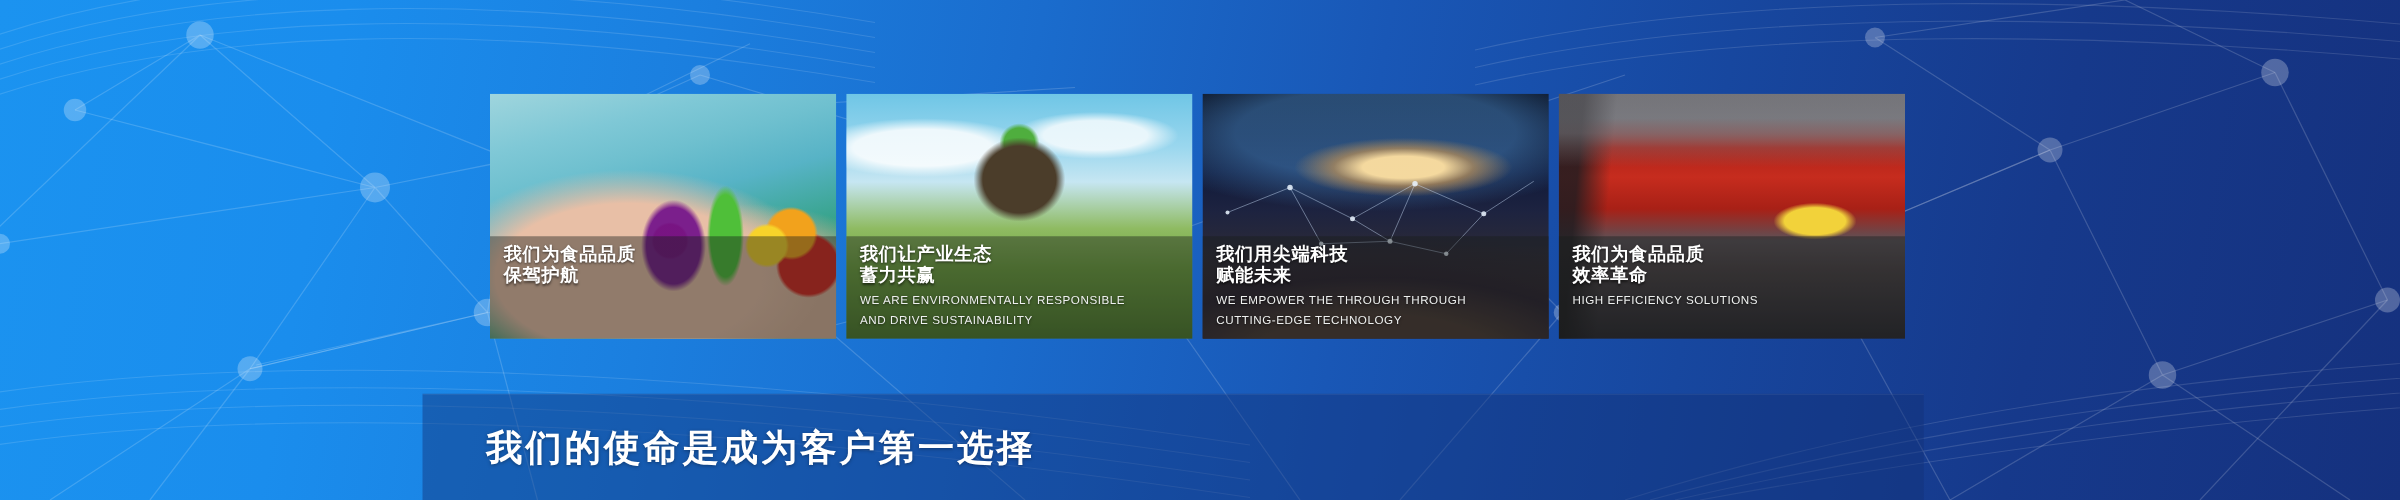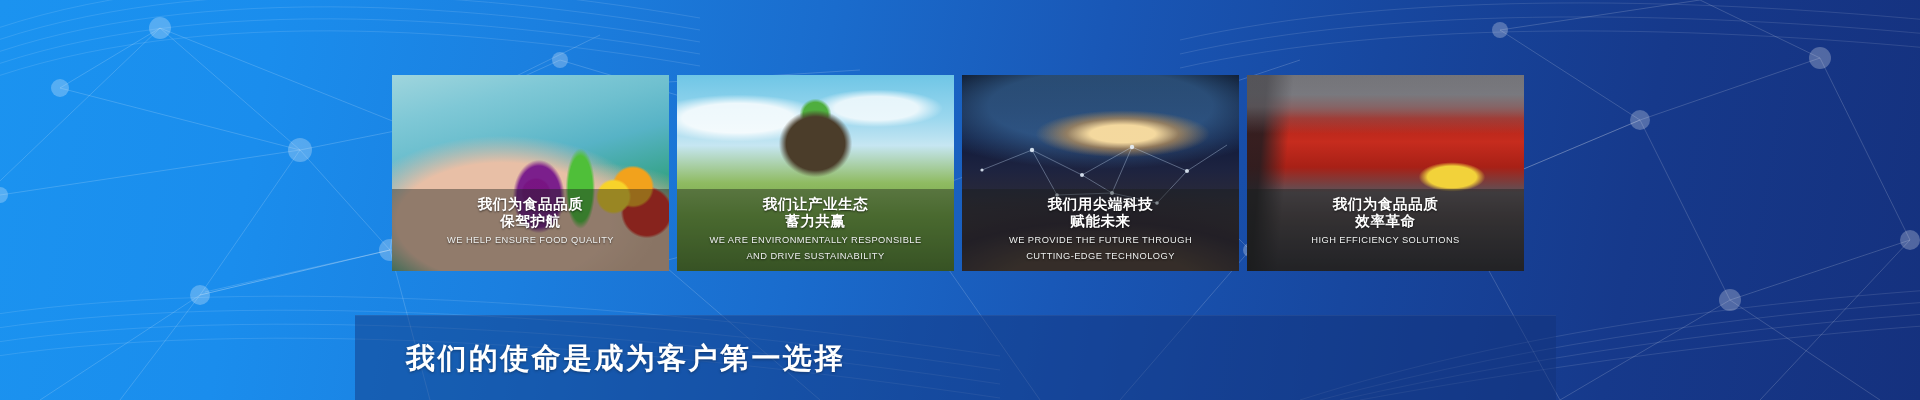--- a/index.html
+++ b/index.html
@@ -6,21 +6,20 @@
   html, body {
     width:1920px; height:400px; overflow:hidden;
     font-family:"Liberation Sans", sans-serif;
   }
   #stage {
     position:relative; width:1920px; height:400px;
     background: linear-gradient(100deg,
       #1b93f0 0%, #1a8ded 14%, #1b7fdf 28%, #1a6ccd 42%,
       #1957b6 56%, #17479f 70%, #16398b 84%, #15317e 100%);
     overflow:hidden;
-    text-align:center;
   }
   #netlayer { position:absolute; inset:0; }
   #arclayer { position:absolute; inset:0; }
 
   
   #cards {
     position:absolute; left:392px; top:75px;
     display:flex; gap:8px;
   }
   .card {
@@ -81,21 +80,21 @@
       radial-gradient(ellipse 16% 10% at 74% 52%, #f2d23a 0 55%, rgba(242,210,58,0) 75%),
       linear-gradient(95deg, rgba(30,28,32,.85) 0 7%, rgba(30,28,32,0) 16%),
       linear-gradient(180deg,
         #6f6f74 0%, #7a7a80 10%,
         #b02319 22%, #c62c1e 34%, #a82016 47%,
         #5b5258 60%, #4a4145 72%, #39343a 86%, #2a272e 100%);
   }
 
   
   #banner {
-    position:absolute; left:355px; top:315px; width:1201px; height:85px;
+    position:absolute; left:338px; top:315px; width:1201px; height:85px;
     background:rgba(18,48,120,0.45);
     border-top:1px solid rgba(255,255,255,0.06);
   }
   #banner-title {
     position:absolute; left:51px; top:23px;
     color:#ffffff; font-size:29px; font-weight:bold;
     letter-spacing:2.4px; white-space:nowrap;
     text-shadow:0 1px 3px rgba(0,0,0,.35);
   }
 </style>
@@ -161,21 +160,20 @@
     </g>
   </svg>
 
   <div id="cards">
 
     <div class="card">
       <div class="photo ph1"></div>
       <div class="capwrap">
         <div class="cn">我们为食品品质</div>
         <div class="cn">保驾护航</div>
-        <div class="en">WE HELP ENSURE  FOOD QUALITY</div>
         <div class="en"></div>
       </div>
     </div>
 
     <div class="card">
       <div class="photo ph2"></div>
       <div class="capwrap">
         <div class="cn">我们让产业生态</div>
         <div class="cn">蓄力共赢</div>
         <div class="en">WE ARE ENVIRONMENTALLY  RESPONSIBLE</div>
@@ -198,21 +196,21 @@
             <circle cx="225" cy="96" r="2"></circle>
           <circle cx="95" cy="120" r="1.8"></circle>
             <circle cx="150" cy="118" r="2"></circle>
           <circle cx="195" cy="128" r="1.8"></circle>
             <circle cx="20" cy="95" r="1.6"></circle>
         </g>
       </svg>
       <div class="capwrap">
         <div class="cn">我们用尖端科技</div>
         <div class="cn">赋能未来</div>
-        <div class="en">WE PROVIDE  THE FUTURE THROUGH</div>
+        <div class="en">WE EMPOWER  THE THROUGH THROUGH</div>
         <div class="en">CUTTING-EDGE TECHNOLOGY</div>
       </div>
     </div>
 
     <div class="card">
       <div class="photo ph4"></div>
       <div class="capwrap">
         <div class="cn">我们为食品品质</div>
         <div class="cn">效率革命</div>
         <div class="en">HIGH EFFICIENCY SOLUTIONS</div>

